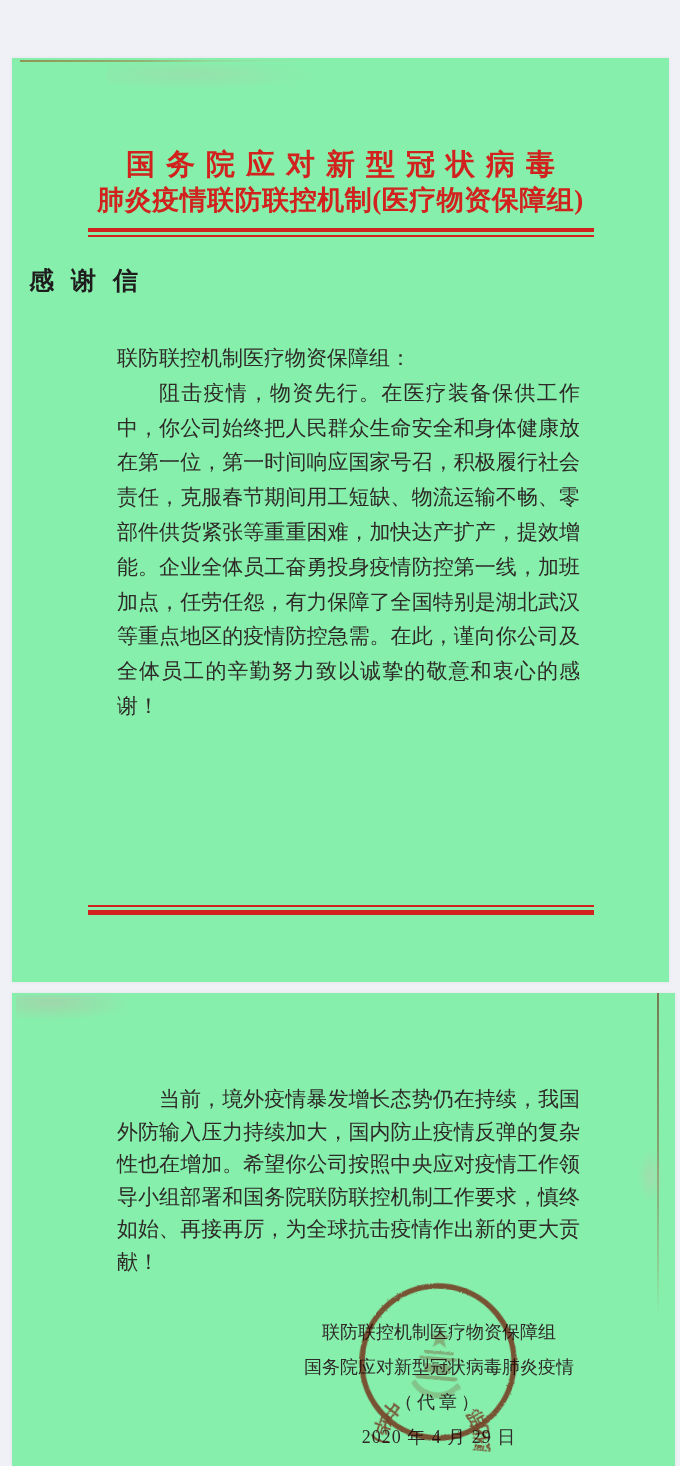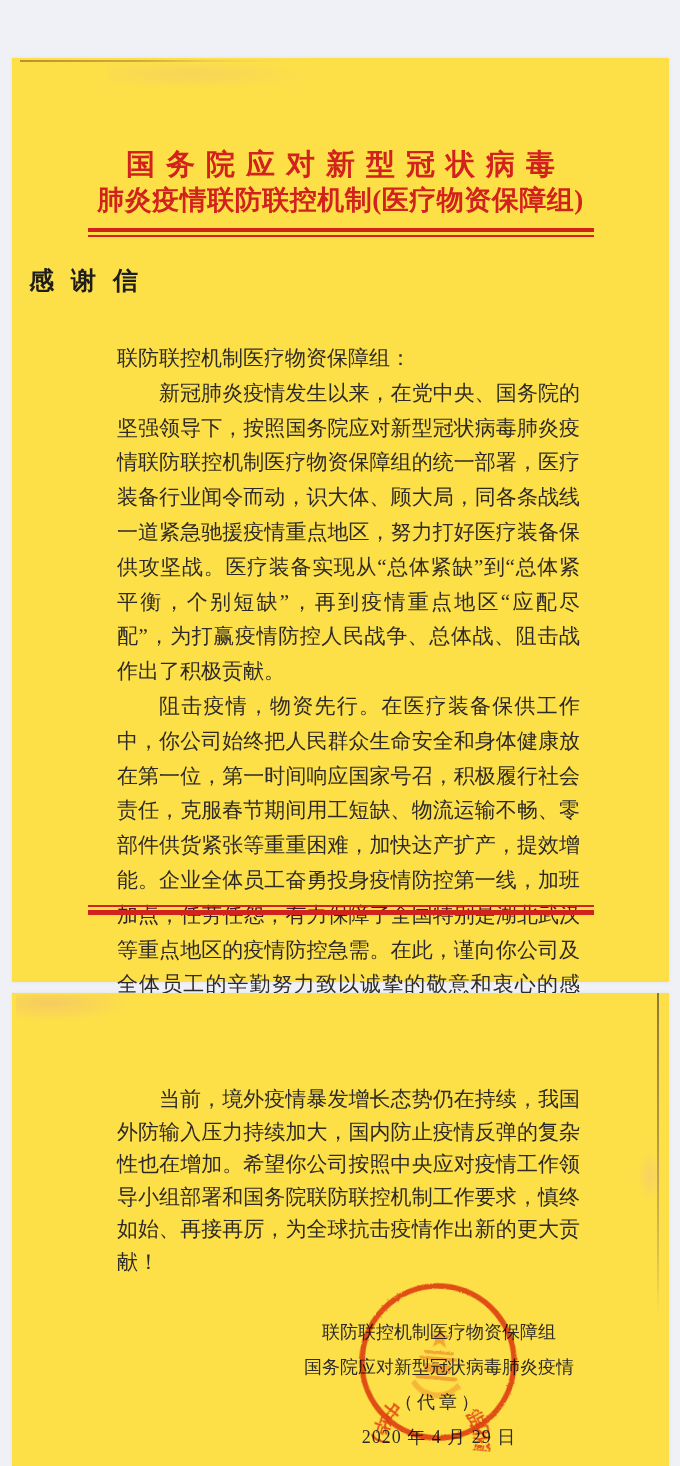--- a/index.html
+++ b/index.html
@@ -2,25 +2,25 @@
 <html><head>
 <meta charset="utf-8">
 <style>
   html,body{margin:0;padding:0;}
   body{
     width:680px;height:1466px;position:relative;overflow:hidden;
     background:#f0f1f6;
     font-family:"Liberation Serif","DejaVu Serif",serif;
   }
   .page{
-    position:absolute;left:12px;width:657px;background:#fde047;
+    position:absolute;left:12px;width:657px;background:#86efac;
     box-shadow:0 0 3px rgba(40,40,70,.08);
   }
   #page1{top:58px;height:924px;}
-  #page2{top:993px;height:473px;}
+  #page2{top:993px;height:473px;padding-left:6px;}
 
   
   .hdr1{
     position:absolute;top:90px;left:0;right:0;text-align:center;
     font-size:29px;font-weight:bold;line-height:32px;
     letter-spacing:11px;text-indent:11px;white-space:nowrap;
   }
   .hdr2{
     position:absolute;top:126px;left:0;right:0;text-align:center;
     font-size:27px;font-weight:bold;line-height:32px;
@@ -102,21 +102,20 @@
   <div class="smudge-p1"></div>
 
   <div class="hdr1 red-text">国务院应对新型冠状病毒</div>
   <div class="hdr2 red-text">肺炎疫情联防联控机制(医疗物资保障组)</div>
   <div class="rule-top"></div>
 
   <div class="doc-title">感谢信</div>
 
   <div class="body1">
     <p class="salutation">联防联控机制医疗物资保障组：</p>
-    <p>新冠肺炎疫情发生以来，在党中央、国务院的坚强领导下，按照国务院应对新型冠状病毒肺炎疫情联防联控机制医疗物资保障组的统一部署，医疗装备行业闻令而动，识大体、顾大局，同各条战线一道紧急驰援疫情重点地区，努力打好医疗装备保供攻坚战。医疗装备实现从“总体紧缺”到“总体紧平衡，个别短缺”，再到疫情重点地区“应配尽配”，为打赢疫情防控人民战争、总体战、阻击战作出了积极贡献。</p>
     <p>阻击疫情，物资先行。在医疗装备保供工作中，你公司始终把人民群众生命安全和身体健康放在第一位，第一时间响应国家号召，积极履行社会责任，克服春节期间用工短缺、物流运输不畅、零部件供货紧张等重重困难，加快达产扩产，提效增能。企业全体员工奋勇投身疫情防控第一线，加班加点，任劳任怨，有力保障了全国特别是湖北武汉等重点地区的疫情防控急需。在此，谨向你公司及全体员工的辛勤努力致以诚挚的敬意和衷心的感谢！</p>
   </div>
 
   <div class="rule-bottom"></div>
 </div>
 
 <div class="page" id="page2">
   <div class="smudge-p2"></div>
   <div class="fold-line-p2"></div>
   <div class="fold-blob-p2"></div>

